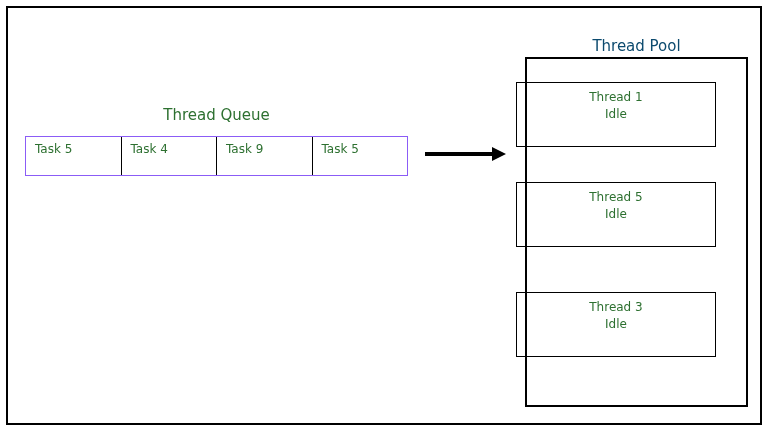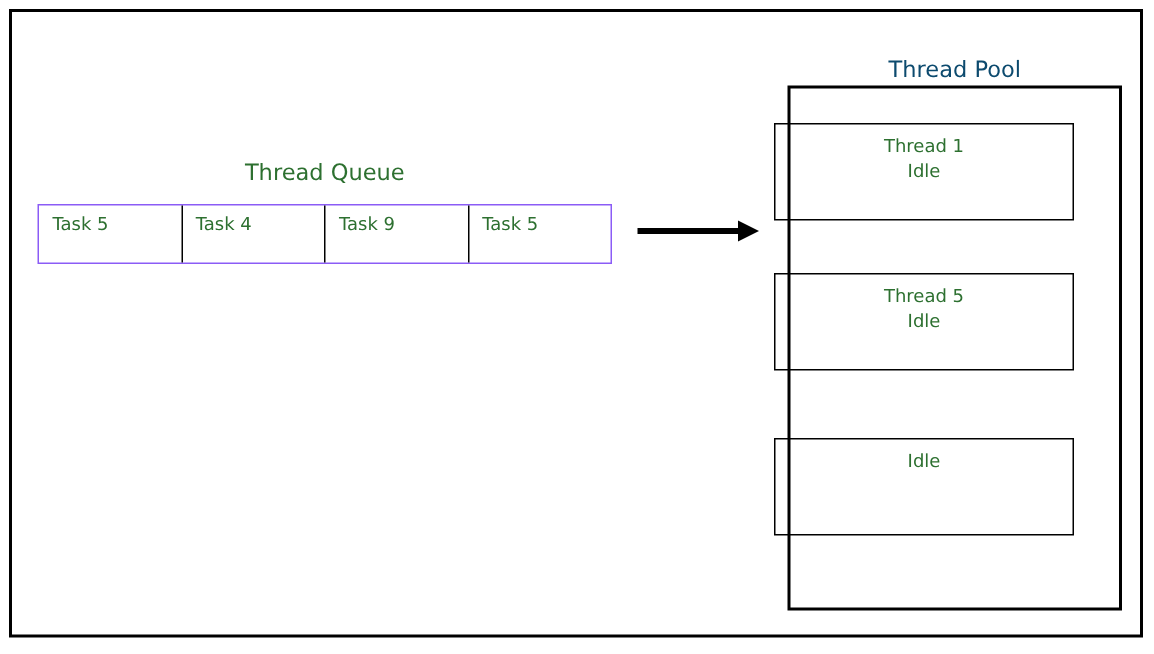--- a/index.html
+++ b/index.html
@@ -163,17 +163,18 @@
 
   <div class="thread-box" id="thread-box-1">
     <div class="thread-text">
       <span class="thread-name">Thread 5</span>
       <span class="thread-state">Idle</span>
     </div>
   </div>
 
   <div class="thread-box" id="thread-box-2">
     <div class="thread-text">
+      <span class="thread-name">Thread 3</span>
       <span class="thread-state">Idle</span>
     </div>
   </div>
 
 </div>
 
 </body></html>

